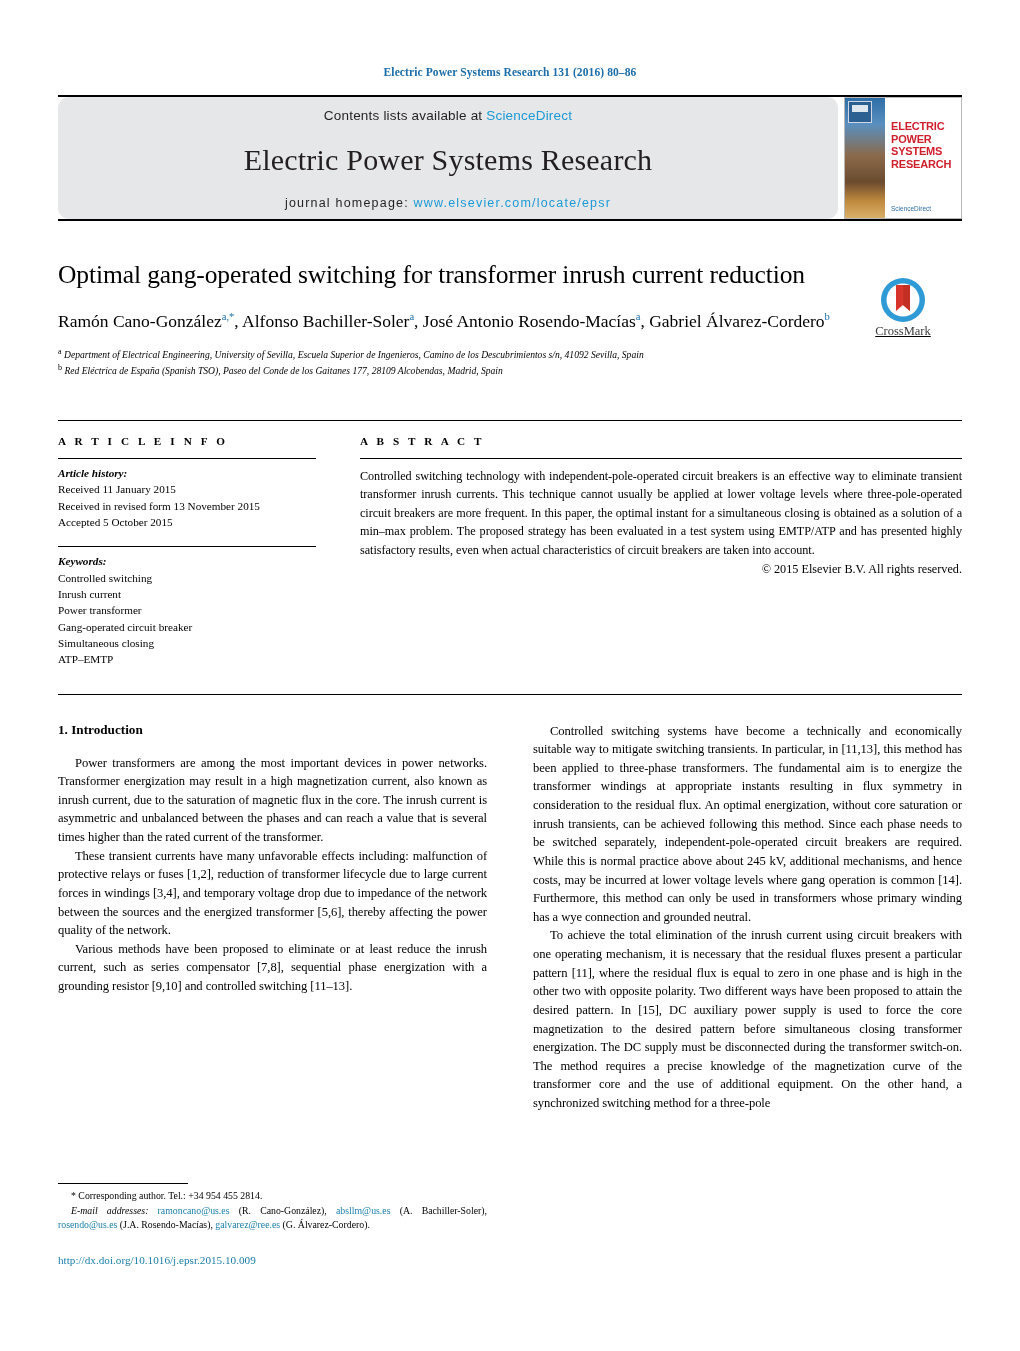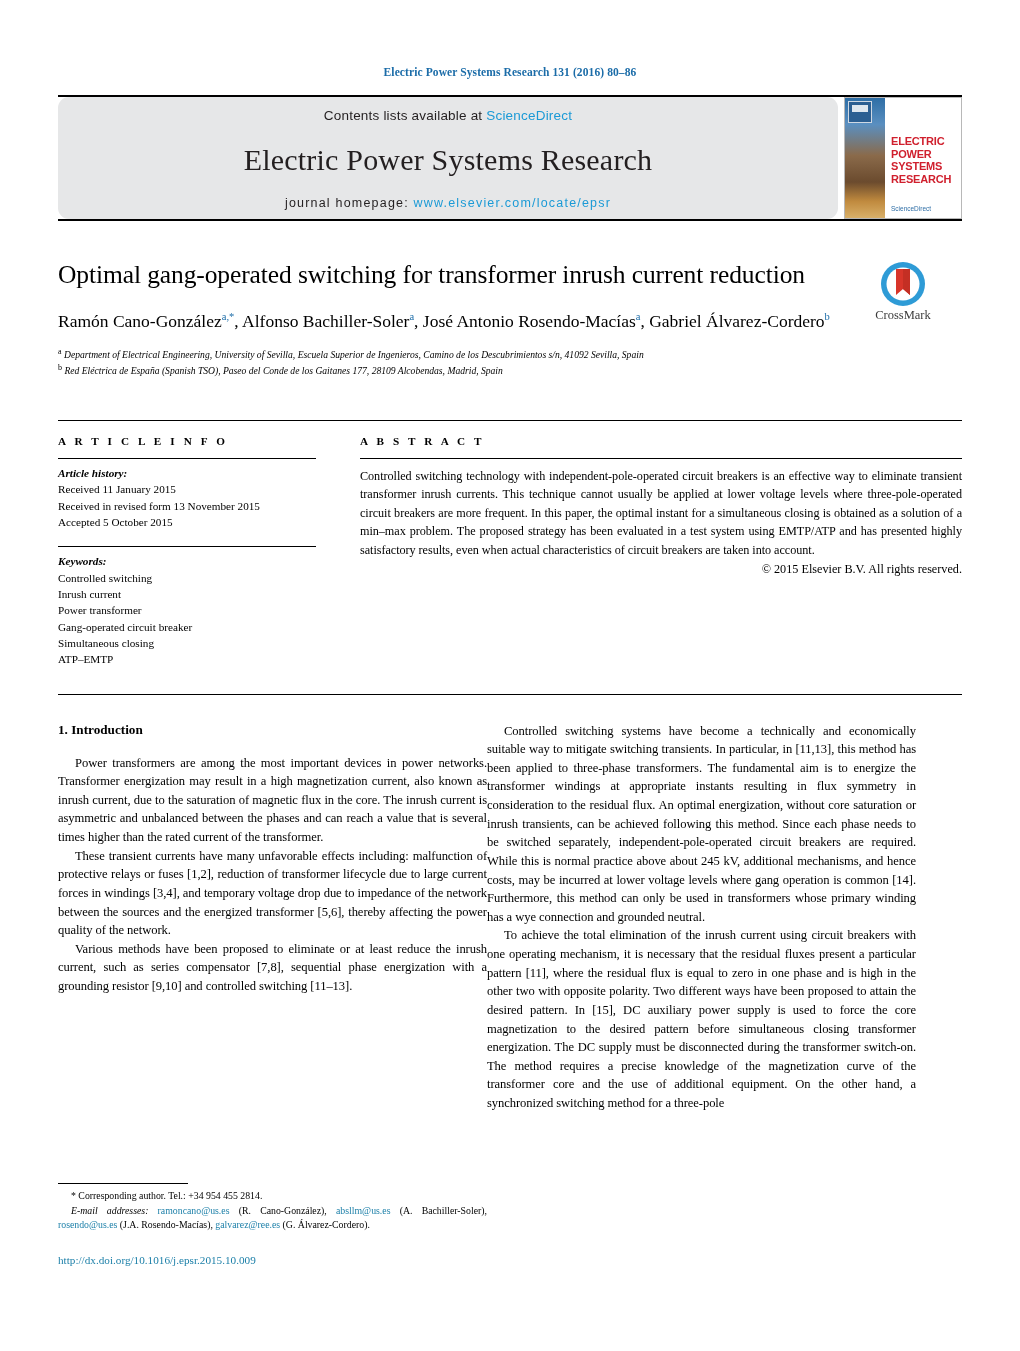--- a/index.html
+++ b/index.html
@@ -113,21 +113,21 @@
   .cover-badge {
     position:absolute; left:3px; top:3px; width:22px; height:20px;
     background:#2c5f92; border:1px solid #cfd8e3;
   }
   .cover-badge i {
     position:absolute; left:3px; top:3px; right:3px; height:7px;
     background:#dfe7ef; display:block;
   }
   .cover-title {
     position: absolute;
-    left: 46px; right: 4px; top: 37px;
+    left: 46px; right: 4px; top: 22px;
     color: #d0202e;
     font-family: "Liberation Sans", sans-serif;
     font-weight: bold;
     font-size: 11px;
     line-height: 1.15;
     letter-spacing: -0.2px;
   }
   .cover-foot {
     position: absolute;
     left: 46px; bottom: 6px;
@@ -169,23 +169,24 @@
     font-style: italic;
     color: #000;
     font-family: "Liberation Serif", serif;
   }
   .affiliations sup { font-style: normal; font-size: 8px; }
 
   
   .crossmark {
     position: absolute;
     right: 0px;
-    top: 2px;
+    top: 18px;
     width: 118px;
     text-align: center;
+    text-decoration: underline;
   }
   .cm-ring { display:block; margin: 0 auto; }
   .cm-label {
     font-family: "Liberation Serif", serif;
     font-size: 12.5px;
     color: #3b3b3b;
     margin-top: 1px;
   }
 
   
@@ -230,20 +231,21 @@
   }
 
   
   .body-rule {
     border-top: 1.1px solid #000;
     margin-top: 26px;
   }
   .columns {
     margin-top: 27px;
     display: flex;
+    gap: 46px;
   }
   .col { width: 429px; flex: none; }
   .sec-title {
     font-size: 13.2px;
     font-weight: bold;
     margin: 0 0 16px 0;
     font-family: "Liberation Serif", serif;
   }
   .col p {
     margin: 0;

